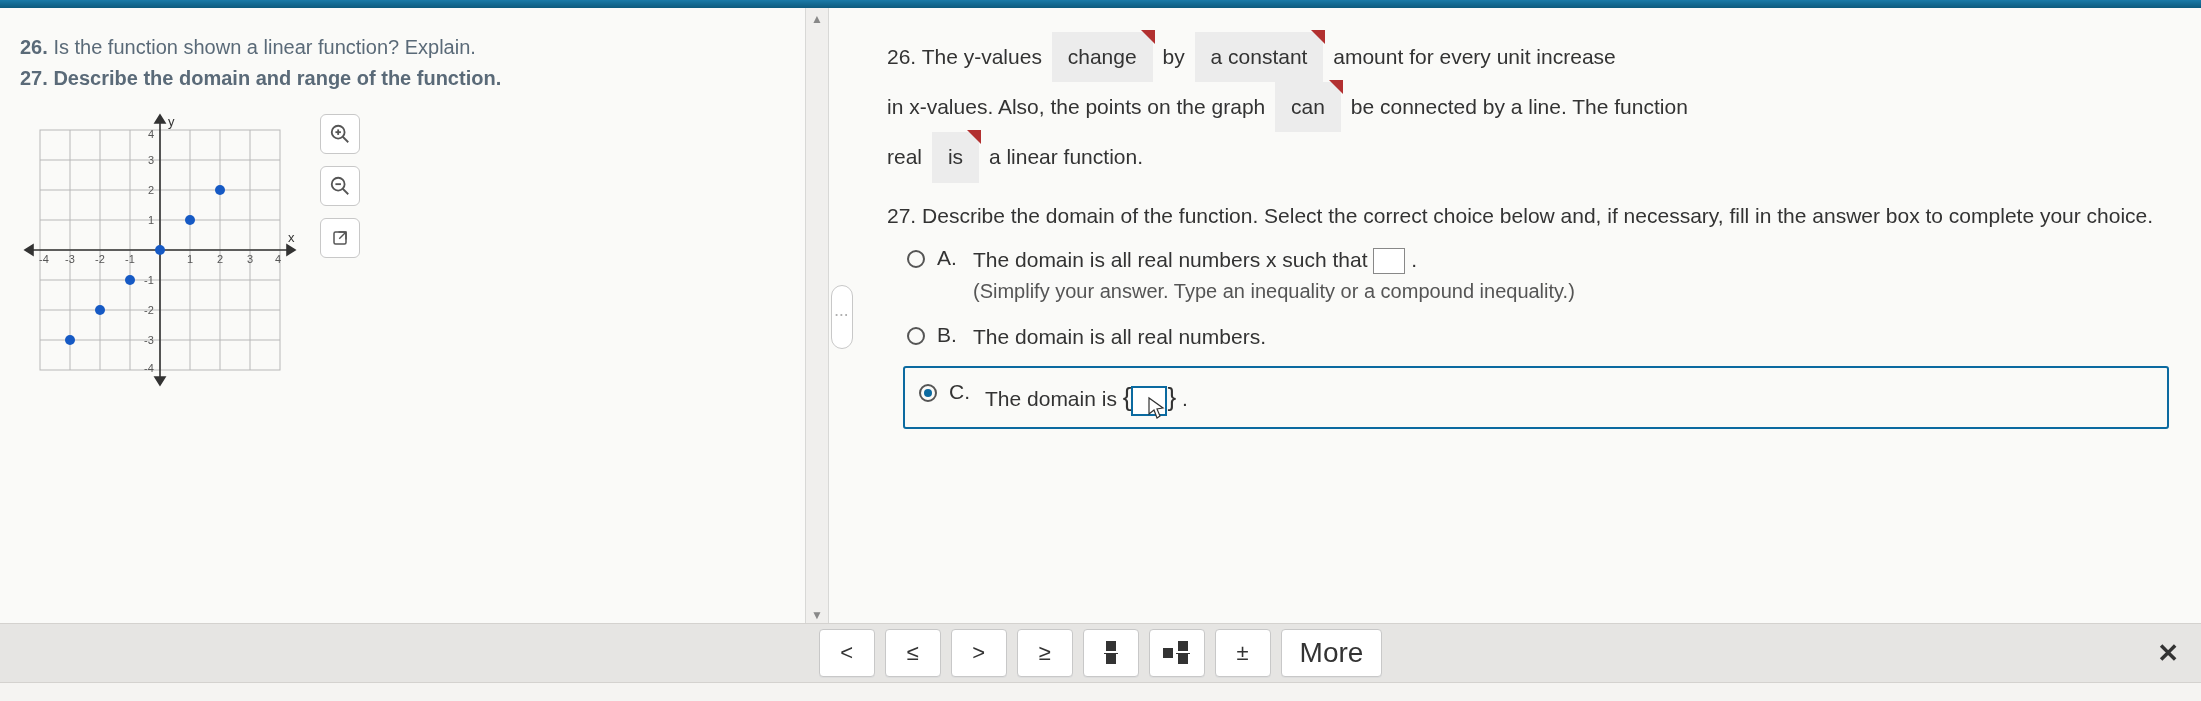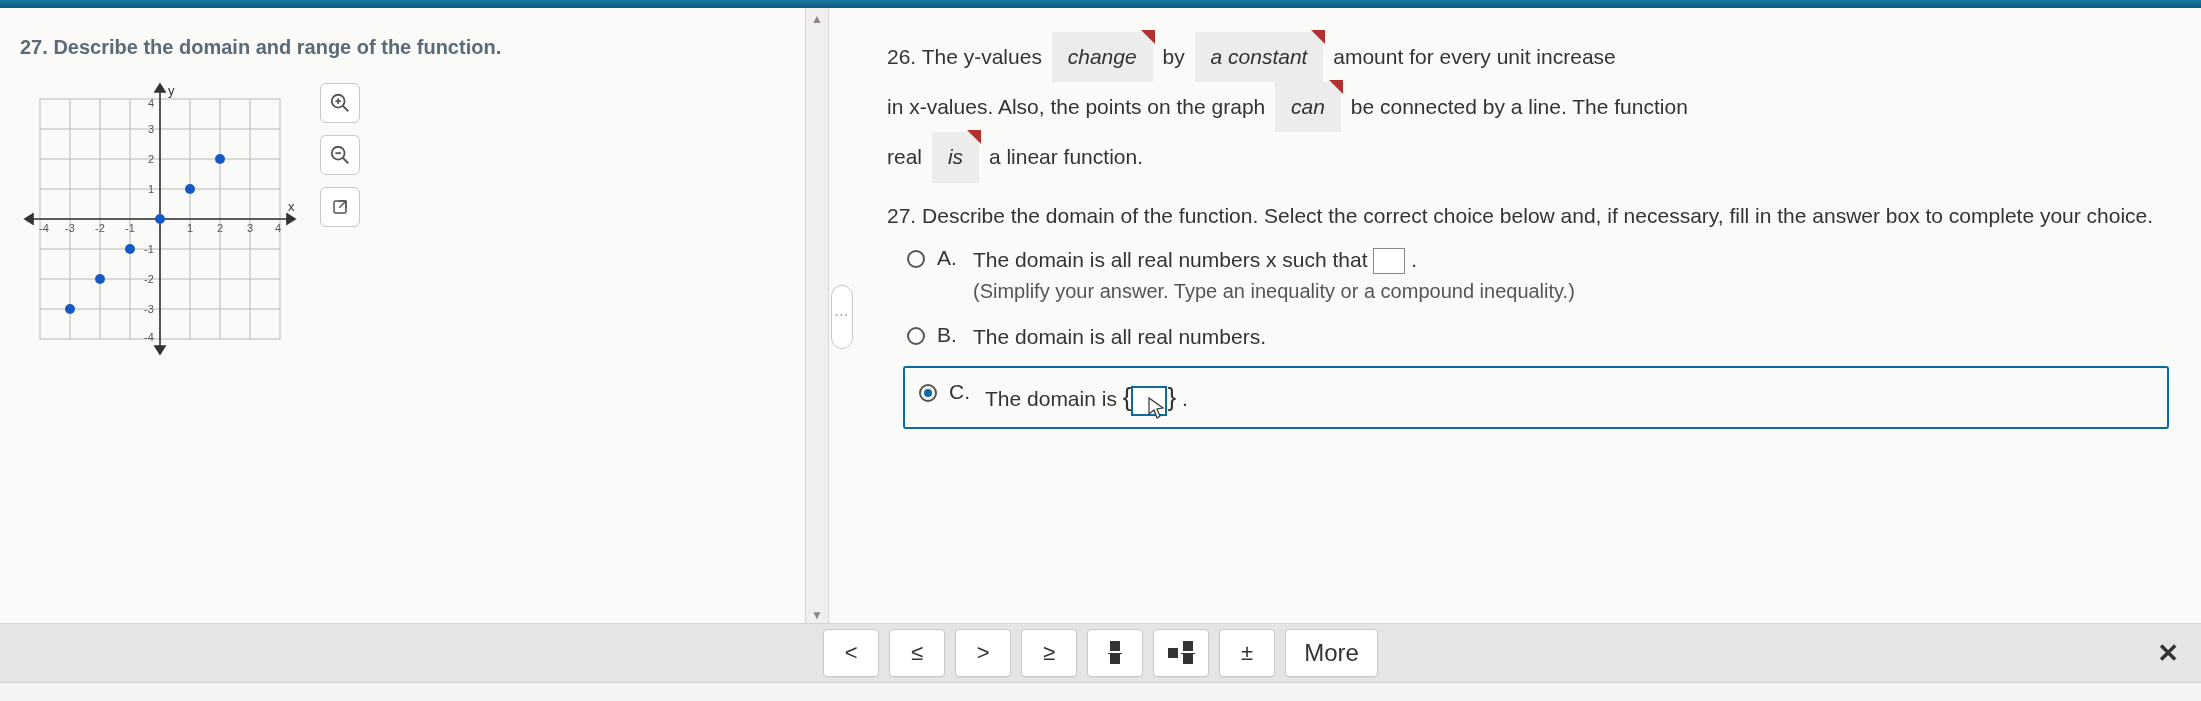--- a/index.html
+++ b/index.html
@@ -89,21 +89,20 @@
   }
   .sentence { line-height: 2.2; }
   .blank {
     display: inline-block;
     background: #ececec;
     padding: 2px 16px;
     margin: 0 4px;
     position: relative;
     min-width: 40px;
     text-align: center;
-    font-style: italic;
   }
   .blank.correct::after {
     content: "";
     position: absolute;
     top: -2px; right: -2px;
     width: 0; height: 0;
     border-left: 14px solid transparent;
     border-top: 14px solid #b23030;
   }
   .q27-head { margin-top: 18px; margin-bottom: 14px; line-height: 1.4; }
@@ -149,41 +148,45 @@
     border-top: 1px solid #d4d2cf;
     border-bottom: 1px solid #d4d2cf;
   }
   .kb {
     min-width: 56px; height: 48px; padding: 0 12px;
     background: #fff; border: 1px solid #c8c8c8; border-radius: 4px;
     display: flex; align-items: center; justify-content: center;
     font-size: 22px; color: #333; cursor: pointer;
     box-shadow: 0 1px 0 #ddd;
   }
-  .kb.more { font-size: 24px; padding: 0 18px; }
+  .kb.more { font-size: 28px; padding: 0 18px; }
   .close-x {
     position: absolute; right: 22px; top: 50%; transform: translateY(-50%);
     font-size: 26px; color: #333; cursor: pointer; font-weight: bold;
   }
   .frac { display:inline-flex; flex-direction:column; align-items:center; font-size:12px; line-height:1; }
   .frac .top, .frac .bot { padding: 0 2px; }
   .frac .top { border-bottom: 1.5px solid #333; }
   .mixed { display:inline-flex; align-items:center; gap:3px; }
   .box8 { width:10px; height:10px; background:#333; display:inline-block; }
 </style>
 </head>
 <body>
 
 <div class="topbar">
   
 </div>
 
 <div class="main">
 
   <div class="left-pane">
+    <div class="q26">
+      <b>26.</b>
+      <span>Is the function shown a linear function? Explain.</span>
+    </div>
     <div class="q27">
       <b>27.</b>
       <span>Describe the domain and range of the function.</span>
     </div>
 
     <div class="graph-area">
       <div class="graph-box">
         <svg viewBox="0 0 280 300" width="280" height="300">
 
           <g stroke="#b8b8b8" stroke-width="1">

